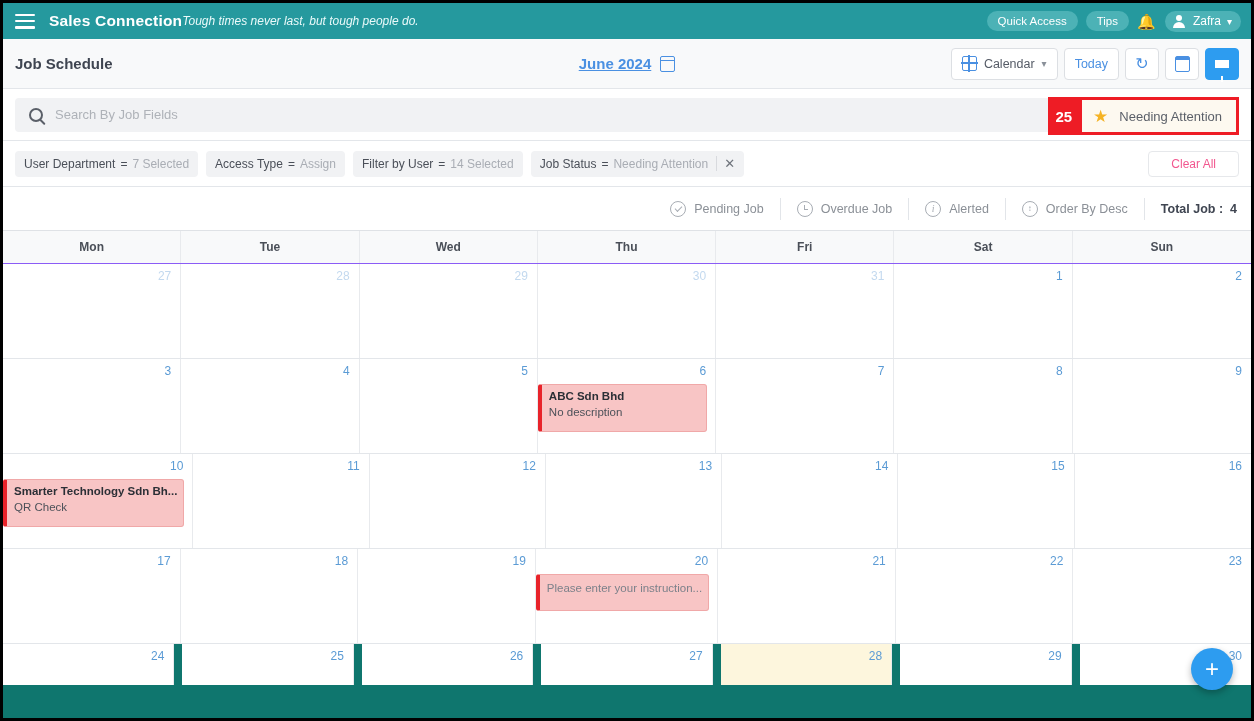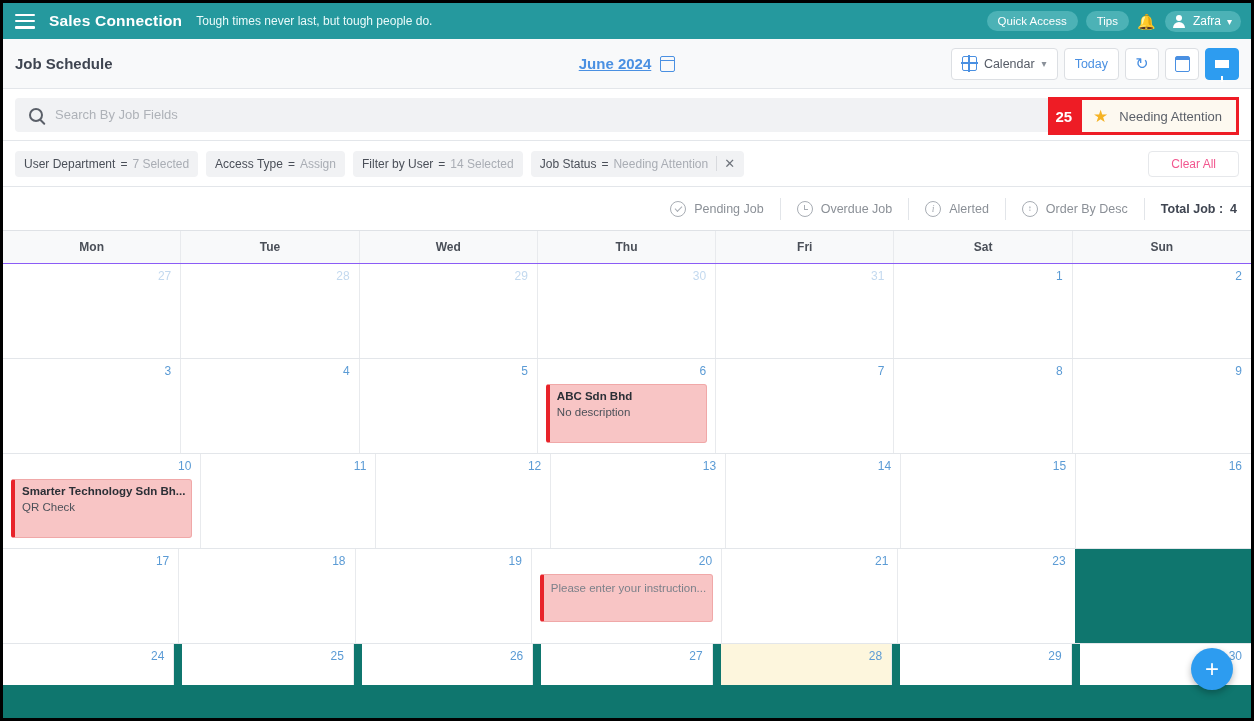--- a/index.html
+++ b/index.html
@@ -25,21 +25,21 @@
     align-items: center;
     padding: 0 10px 0 12px;
     color: #fff;
   }
   .hamburger { width: 20px; height: 15px; display:flex; flex-direction:column; justify-content:space-between; cursor:pointer; flex:0 0 auto;}
   .hamburger span { display:block; height:2.5px; background:#fff; border-radius:1px; }
   .brand {
     font-size: 15.5px; font-weight: bold; margin-left: 14px; letter-spacing:.2px;
     white-space: nowrap;
   }
-  .tagline { font-size: 12px; margin-left: 14px; color:#eafafa; white-space:nowrap; font-weight:400;}
+  .tagline { font-size: 12px; color:#eafafa; white-space:nowrap; font-weight:400;font-style:italic;}
   .top-right { margin-left:auto; display:flex; align-items:center; gap:8px; }
   .pill {
     background: #4cb2b6; border-radius: 11px; padding: 3px 11px;
     font-size: 11.5px; color:#fff; white-space:nowrap; line-height:1.3;
   }
   .bell { width: 20px; text-align:center; font-size:15px; line-height:1; color:#fff; }
   .user-pill {
     background:#4cb2b6; border-radius: 13px; padding:3px 9px 3px 7px;
     display:flex; align-items:center; gap:6px; font-size:12px; color:#fff;
   }
@@ -154,21 +154,21 @@
   .week { display:grid; grid-template-columns: repeat(7,1fr); border-bottom:1px solid #e3e6ea; height:95px; }
   .week:last-child { height:41px; border-bottom:none;gap:8px; }
   .day { border-right:1px solid #e8eaed; padding:5px 6px 0 0; position:relative; background:#fff; }
   .day:last-child { border-right:none; }
   .day.today { background:#fdf6dd; }
   .daynum { text-align:right; font-size:12px; color:#5b9bd5; padding-right:3px; }
   .day.other .daynum { color:#c3d9ef; }
   .events { margin-top:6px; padding-left:0; }
   .ev {
     background:#f8c5c5; border:1px solid #f0a8a8; border-left:4px solid #e8232a;
-    border-radius:3px; padding:4px 6px 22px 7px; margin: 0 2px 3px 8px;
+    border-radius:3px; padding:4px 6px 11px 7px; margin: 0 2px 3px 0;
     cursor:pointer; overflow:hidden;
   }
   .ev .t { font-size:11.5px; font-weight:bold; color:#2b2f36; white-space:nowrap; overflow:hidden; text-overflow:ellipsis; line-height:1.35;}
   .ev .d { font-size:11.5px; color:#4c5159; white-space:nowrap; overflow:hidden; text-overflow:ellipsis; line-height:1.35;}
   .ev.placeholder .d { color:#7c818a; padding:2px 0;}
 
   
   .fab {
     position:absolute; right:18px; bottom:28px; width:42px; height:42px;
     border-radius:50%; background:#2d9cf0; color:#fff;
@@ -397,20 +397,23 @@
           <div class="events">
             <div class="ev placeholder">
               <div class="d">Please enter your instruction...</div>
             </div>
           </div>
         </div>
         <div class="day">
           <div class="daynum">21</div>
         </div>
         <div class="day">
+          <div class="daynum">22</div>
+        </div>
+        <div class="day">
           <div class="daynum">23</div>
         </div>
       </div>
       <div class="week">
         <div class="day">
           <div class="daynum">24</div>
         </div>
         <div class="day">
           <div class="daynum">25</div>
         </div>

